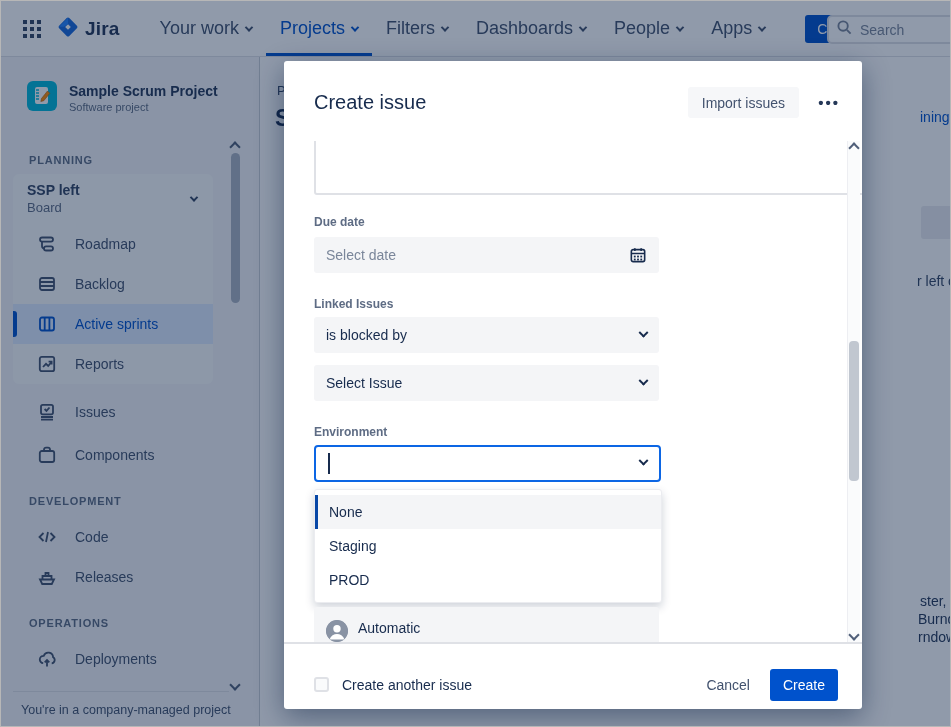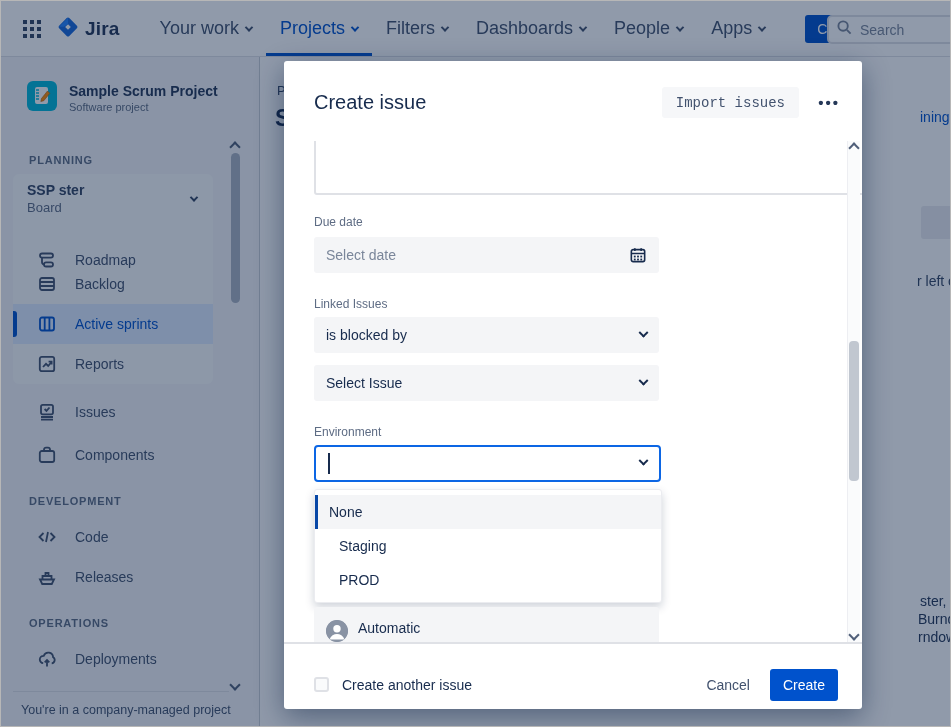--- a/index.html
+++ b/index.html
@@ -100,28 +100,28 @@
   .overlay { position:absolute; inset:0; background:rgba(9,30,66,0.45); }
   .modal {
     position:absolute; left:283px; top:60px; width:578px; height:648px;
     background:#fff; border-radius:3px; box-shadow:0 8px 28px rgba(9,30,66,.45);
   }
   .modal-header { position:relative; height:80px; }
   .modal-title { position:absolute; left:30px; top:30px; font-size:20px; font-weight:500; color:#172B4D; }
   .import-btn {
     position:absolute; right:63px; top:26px; height:31px; padding:0 14px;
     background:#F6F7F9; border:none; border-radius:3px;
-    font-size:14px; color:#42526E; font-family:Liberation Mono, monospace; cursor:pointer;text-align:center;
+    font-size:14px; color:#42526E; font-family:Liberation Sans, sans-serif; cursor:pointer;text-align:center;
   }
   .more-btn {
     position:absolute; right:22px; top:26px; height:31px; border:none; background:transparent;
     font-size:15px; font-weight:700; letter-spacing:2px; color:#253858; cursor:pointer; font-family:inherit;
   }
   .modal-body { position:absolute; top:80px; left:0; right:0; bottom:67px; overflow:hidden; }
-  .fld-label { position:absolute; left:30px; font-size:12px; font-weight:400; color:#5E6C84; }
+  .fld-label { position:absolute; left:30px; font-size:12px; font-weight:700; color:#5E6C84; }
   .textarea-box {
     position:absolute; left:30px; top:-10px; width:564px; height:64px;
     background:#fff; border:2px solid #DFE1E6; border-radius:3px;
   }
   .g-field {
     position:absolute; left:30px; width:345px; height:36px; border-radius:3px;
     background:#F4F5F7; display:flex; align-items:center; padding:0 12px;
     font-size:14px; color:#172B4D; cursor:pointer;
   }
   .g-field .placeholder { color:#7A869A; }
@@ -133,21 +133,21 @@
     display:flex; align-items:center; padding:0 12px; cursor:text;
   }
   .caret { width:1.5px; height:21px; background:#172B4D; }
   .env-input .chev { margin-left:auto; color:#172B4D; width:7px; height:7px; transform:rotate(45deg) translate(-2px,-2px); }
   .dropdown {
     position:absolute; left:30px; top:348px; width:348px; height:114px;
     background:#fff; border:1px solid #EBECF0; border-radius:3px;
     box-shadow:0 4px 10px rgba(9,30,66,.2); padding:5px 0; overflow:hidden;
   }
   .option {
-    height:34px; display:flex; align-items:center; padding-left:24px;
+    height:34px; display:flex; align-items:center; padding-left:14px;
     font-size:14px; color:#172B4D; cursor:pointer;
   }
   .option.highlighted { background:#F4F5F7; border-left:3px solid #0747A6; padding-left:11px; }
   .assignee-field {
     position:absolute; left:30px; top:466px; width:345px; height:60px;
     background:#F4F5F7; border-radius:3px; display:flex; align-items:flex-start;
     padding:9px 12px 0 12px; gap:10px; font-size:14px; color:#172B4D; cursor:pointer;
   }
   .avatar { width:22px; height:22px; border-radius:50%; background:#8993A4; overflow:hidden; flex-shrink:0; }
   .assignee-field span { margin-top:4px; }
@@ -248,25 +248,25 @@
       <span>
         <div class="project-name">Sample Scrum Project</div>
         <div class="project-type">Software project</div>
       </span>
     </div>
 
     <div class="section-label" style="top:97px">PLANNING</div>
 
     <div class="board-group">
       <div class="board-switcher">
-        <div class="board-name">SSP ster</div>
+        <div class="board-name">SSP left</div>
         <div class="board-type">Board</div>
         <span class="chev"></span>
       </div>
-      <div class="side-row" style="top:66px">
+      <div class="side-row" style="top:50px">
         <svg class="side-icon" viewBox="0 0 20 20" fill="none" stroke="currentColor" stroke-width="1.8">
             <rect x="3" y="3.5" width="13" height="4.2" rx="2.1"></rect>
             <rect x="7" y="12.3" width="9" height="4.2" rx="2.1"></rect>
             <path d="M5 7.7v4.5a2.2 2.2 0 0 0 2.2 2.2"></path>
           </svg>
         <span>Roadmap</span>
       </div>
       <div class="side-row" style="top:90px">
         <svg class="side-icon" viewBox="0 0 20 20" fill="none" stroke="currentColor" stroke-width="1.8">
             <rect x="3" y="4" width="14" height="12" rx="2"></rect>

